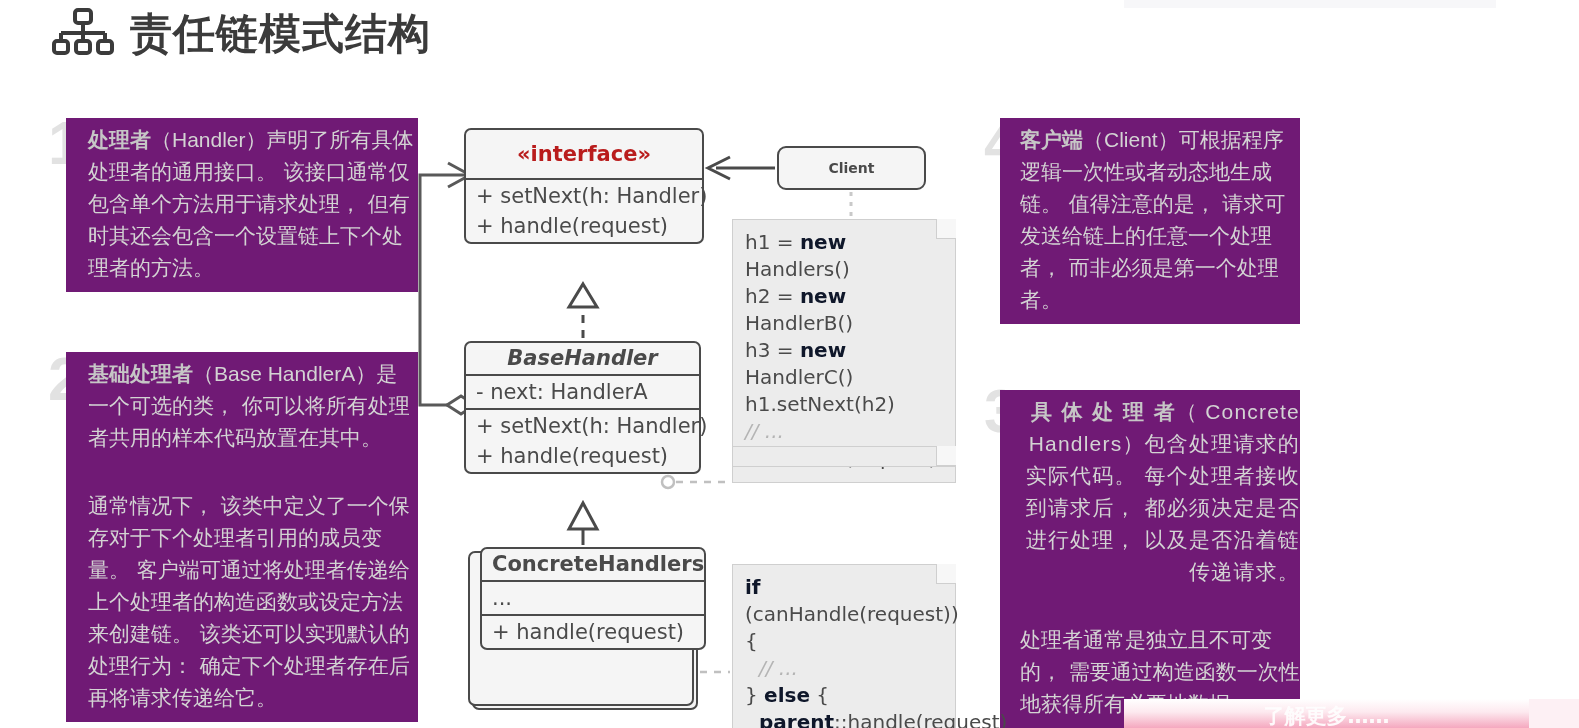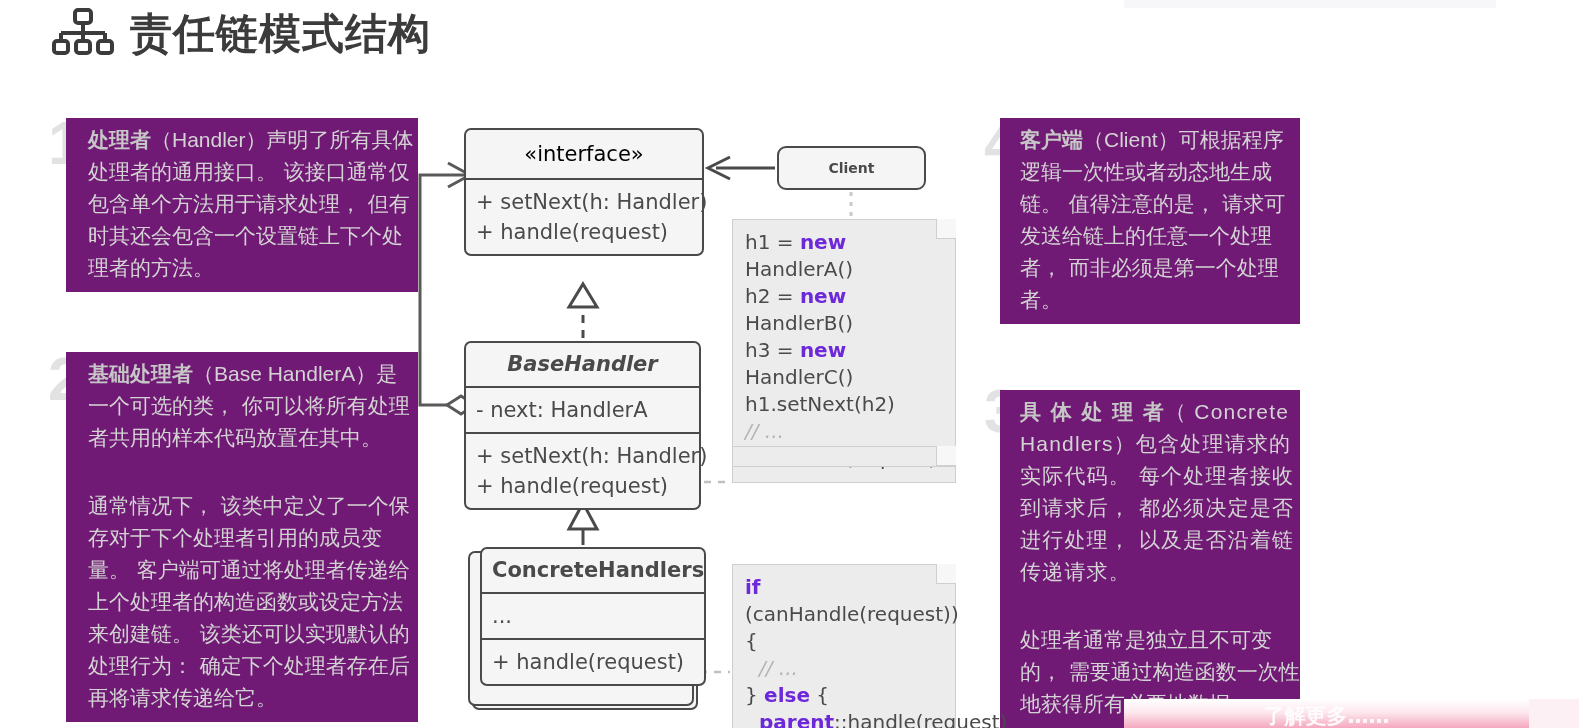--- a/index.html
+++ b/index.html
@@ -49,35 +49,35 @@
   #num2   { left:48px; top:348px; }
   #block4 { left:1000px; top:118px; width:300px; }
   #num4   { left:984px; top:112px; }
   #block3 { left:1000px; top:390px; width:300px; }
   #num3   { left:984px; top:380px; }
 
   #block1 .note-para, #block2 .note-para { padding:6px 0 8px 22px; }
   #block4 .note-para, #block3 .note-para { padding:6px 0 8px 20px; }
   .spacer { height:22px; }
 
-  #block3 .para-a { letter-spacing:1.2px; }
+  #block3 .para-a { letter-spacing:1.2px;text-align:right; }
 
   
   .uml-box {
     position:absolute; background:#f5f5f5;
     border:2.5px solid #4a4a4a; border-radius:7px;
     color:#4a4a4a;
   }
-  .uml-sec { padding:7px 10px; }
+  .uml-sec { padding:1px 10px; }
   .uml-sec + .uml-sec { border-top:2.5px solid #4a4a4a; }
   .uml-title {
     text-align:center; font-size:21px; line-height:29px;
     font-family:"DejaVu Sans","Liberation Sans",sans-serif;
   }
-  .uml-title .stereo { font-weight:normal; color:#000000; }
+  .uml-title .stereo { font-weight:bold; color:#b91c1c; }
   .uml-title .name { font-weight:bold; }
   .uml-title .abstract { font-weight:bold; font-style:italic;text-align:center; }
   .uml-member {
     font-size:21px; line-height:30px; color:#4a4a4a; white-space:nowrap;
     font-family:"DejaVu Sans","Liberation Sans",sans-serif;
   }
 
   #handler-box      { left:464px; top:128px; width:240px; }
   #handler-box .uml-sec.head { padding:10px 10px 9px; }
   #base-box         { left:464px; top:341px; width:237px; }
@@ -100,21 +100,21 @@
     position:absolute; background:#ececec; border:1.5px solid #cfcfcf;
     color:#4a4a4a; font-size:20px; line-height:27px;
     font-family:"DejaVu Sans","Liberation Sans",sans-serif;
     padding:9px 12px 10px 12px;
   }
   .code-note .fold {
     position:absolute; right:-1px; top:-1px; width:20px; height:20px;
     background:#f7f7f7; border-left:1.5px solid #cfcfcf;
     border-bottom:1.5px solid #cfcfcf;
   }
-  .code-note b { font-weight:bold; color:#6d28d9;text-align:right; }
+  .code-note b { font-weight:bold; color:#0f172a;text-align:right; }
   .code-note .cmt { color:#b4b4b4; font-style:italic; }
   .code-note .ind { padding-left:14px; }
 
   #note-client { left:732px; top:219px; width:224px; }
   #note-next   { left:732px; top:446px; width:224px; }
   #note-handle { left:732px; top:564px; width:224px; }
 
   
   svg.wires { position:absolute; left:0; top:0; width:1579px; height:728px;
               pointer-events:none; }
@@ -245,21 +245,21 @@
     </div>
   </div>
 
   <div class="uml-box" id="client-box">
     <div class="uml-title"><span class="name">Client</span></div>
   </div>
 
   <div class="code-note" id="note-client">
     <div class="fold"></div>
     <div>
-        <div><span>h1 = </span><span><b>new</b></span><span> HandlerA()</span></div>
+        <div><span>h1 = </span><span><b>new</b></span><span> Handlers()</span></div>
         <div><span>h2 = </span><span><b>new</b></span><span> HandlerB()</span></div>
         <div><span>h3 = </span><span><b>new</b></span><span> HandlerC()</span></div>
         <div><span>h1.setNext(h2)</span></div>
         <div><span class="cmt">// ...</span></div>
         <div><span>h1.handle(request)</span></div>
       </div>
   </div>
 
   <div class="code-note" id="note-next">
     <div class="fold"></div>

